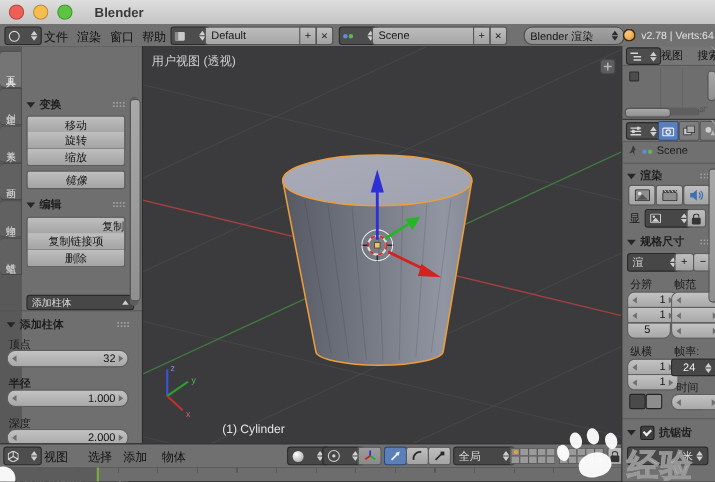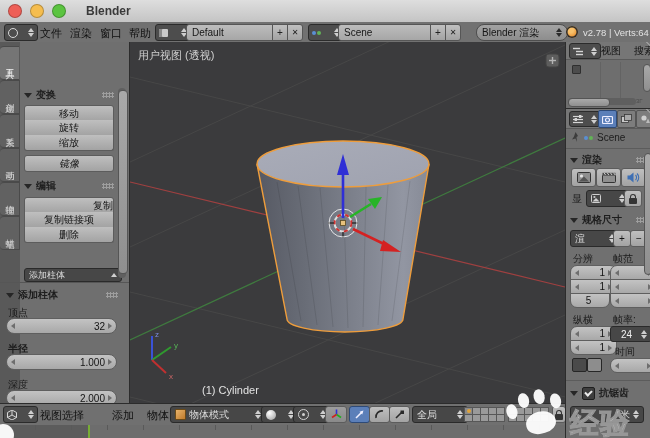--- a/index.html
+++ b/index.html
@@ -304,32 +304,24 @@
     <div class="abs icobtn" style="left:3px;top:2px;width:27px;">
       <svg width="10" height="10" viewBox="0 0 10 10">
           <path d="M5,0 9.5,2.5 9.5,7.5 5,10 0.5,7.5 0.5,2.5 Z M5,0 5,5 M5,5 9.5,7.5 M5,5 0.5,7.5" fill="none" stroke="#d8d8d8" stroke-width="1"></path>
         </svg>
       <span class="updown">
           <span class="tri-u"></span>
           <span class="tri-d"></span>
         </span>
     </div>
     <span class="abs menu-item" style="left:38px;top:4px;">视图</span>
-    <span class="abs menu-item" style="left:60px;top:4px;">选择</span>
+    <span class="abs menu-item" style="left:78px;top:4px;">选择</span>
     <span class="abs menu-item" style="left:110px;top:4px;">添加</span>
     <span class="abs menu-item" style="left:145px;top:4px;">物体</span>
 
-    <div class="abs dd" style="left:170px;top:2px;width:86px;height:15px;">
-      <span style="width:9px;height:9px;background:linear-gradient(135deg,#e8b36a,#c07b2c);border:1px solid #6b4a17;border-radius:1px;"></span>
-      <span>物体模式</span>
-      <span class="updown">
-          <span class="tri-u"></span>
-          <span class="tri-d"></span>
-        </span>
-    </div>
     <div class="abs dd" style="left:261px;top:2px;width:28px;height:15px;">
       <span style="width:10px;height:10px;border-radius:50%;background:radial-gradient(circle at 35% 30%,#ffffff,#9a9a9a);"></span>
       <span class="updown">
           <span class="tri-u"></span>
           <span class="tri-d"></span>
         </span>
     </div>
     <div class="abs dd" style="left:293px;top:2px;width:28px;height:15px;">
       <span style="width:9px;height:9px;border-radius:50%;border:1.5px solid #d0d0d0;position:relative;">
           <i style="position:absolute;left:2.5px;top:2.5px;width:3px;height:3px;border-radius:50%;background:#d0d0d0;"></i>

